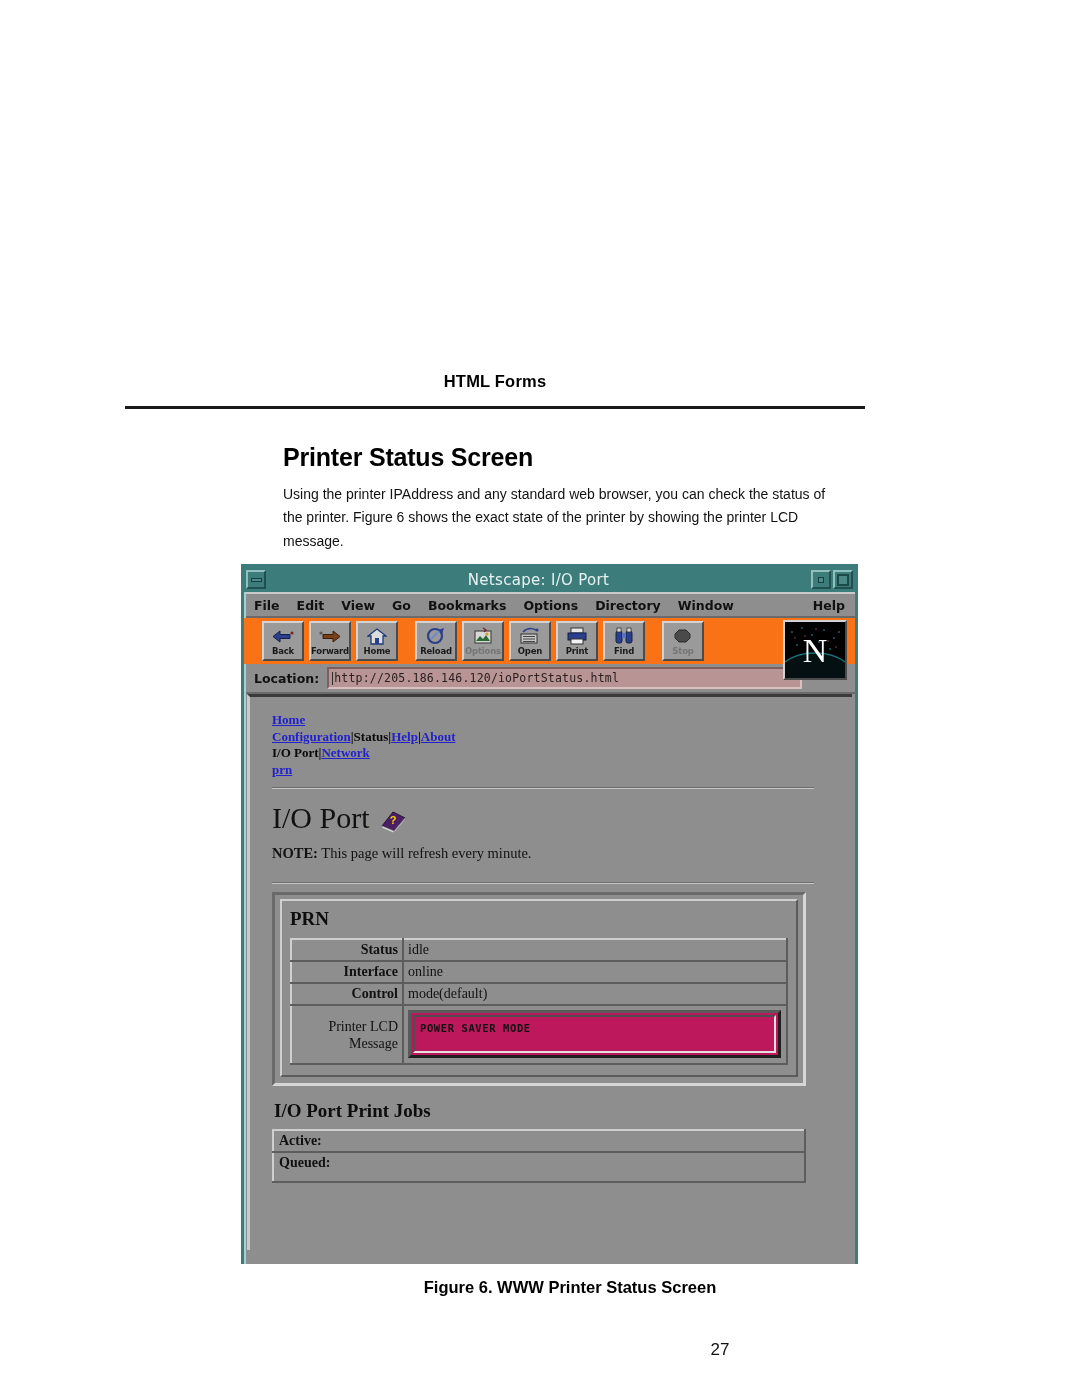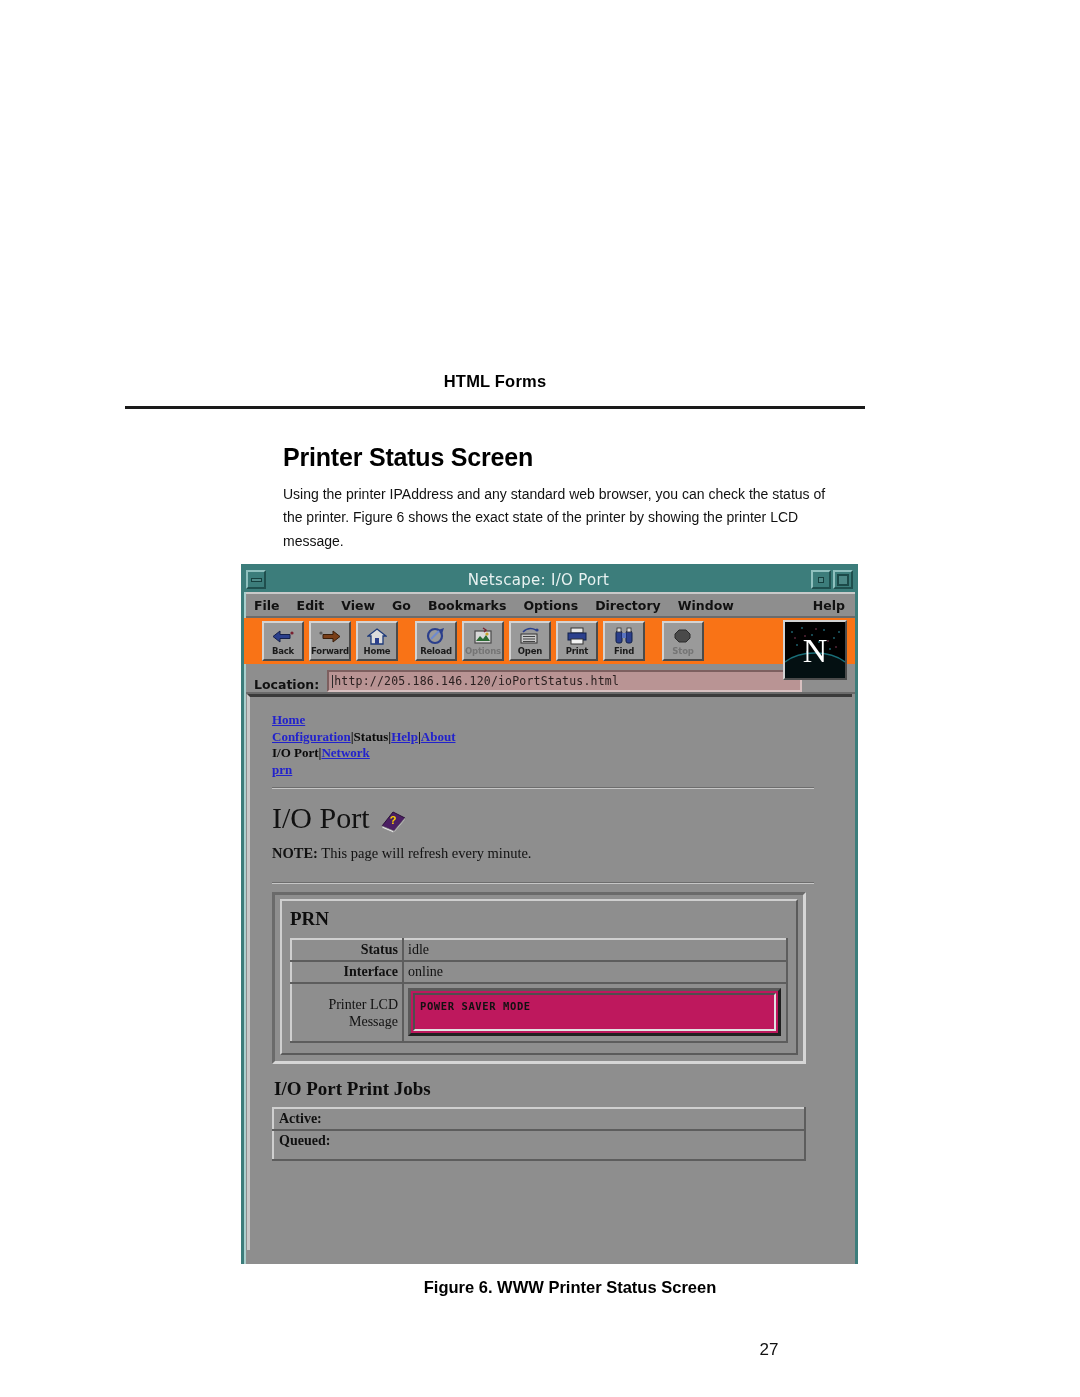--- a/index.html
+++ b/index.html
@@ -57,21 +57,21 @@
     position: absolute;
     left: 240px; top: 1278px;
     width: 660px;
     text-align: center;
     font-size: 16.5px;
     font-weight: bold;
     color: #000;
   }
   .page-number {
     position: absolute;
-    left: 709px; top: 1340px;
+    left: 660px; top: 1340px;
     width: 120px;
     text-align: center;
     font-size: 17px;
     color: #111;
   }
 
   
   .nswin {
     position: absolute;
     left: 241px; top: 564px;
@@ -204,21 +204,21 @@
     border-left: 2px solid #d3d3d3;
     border-right: 2px solid #4b4b4b;
     border-bottom: 2px solid #4b4b4b;
     display:flex; align-items:center; justify-content:center;
     overflow: hidden;
   }
 
   .location-row {
     height: 30px;
     display: flex;
-    align-items: flex-end;
+    align-items: center;
     padding-left: 10px;
     padding-right: 53px;
     gap: 8px;
     background: #8e8e8e;
     border-bottom: 2px solid #6b6b6b;
   }
   .loc-label {
     font-size: 12.5px;
     font-weight: bold;
     color: #111;
@@ -639,20 +639,24 @@
               <tbody>
                 <tr>
                   <td class="lbl">Status</td>
                   <td class="val">idle</td>
                 </tr>
                 <tr>
                   <td class="lbl">Interface</td>
                   <td class="val">online</td>
                 </tr>
                 <tr>
+                  <td class="lbl">Control</td>
+                  <td class="val">mode(default)</td>
+                </tr>
+                <tr>
                   <td class="lbl lcd-lbl">
                     <span>Printer LCD</span><br>
                     <span>Message</span>
                   </td>
                   <td class="lcd-cell">
                     <div class="lcd-box">
                       <div class="lcd-inner">
                         <span class="lcd-text">POWER SAVER MODE</span>
                       </div>
                     </div>

